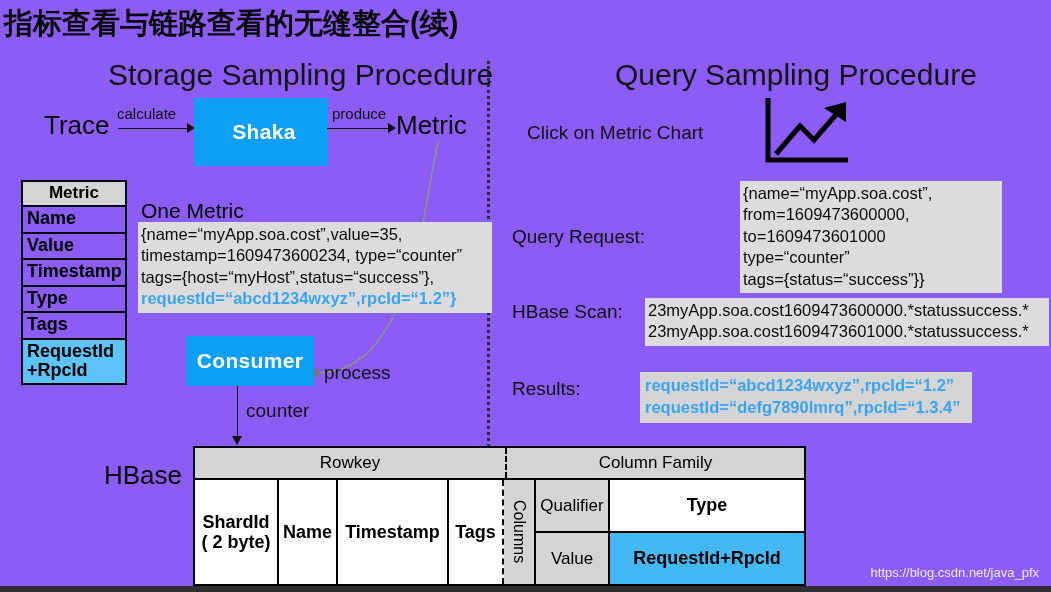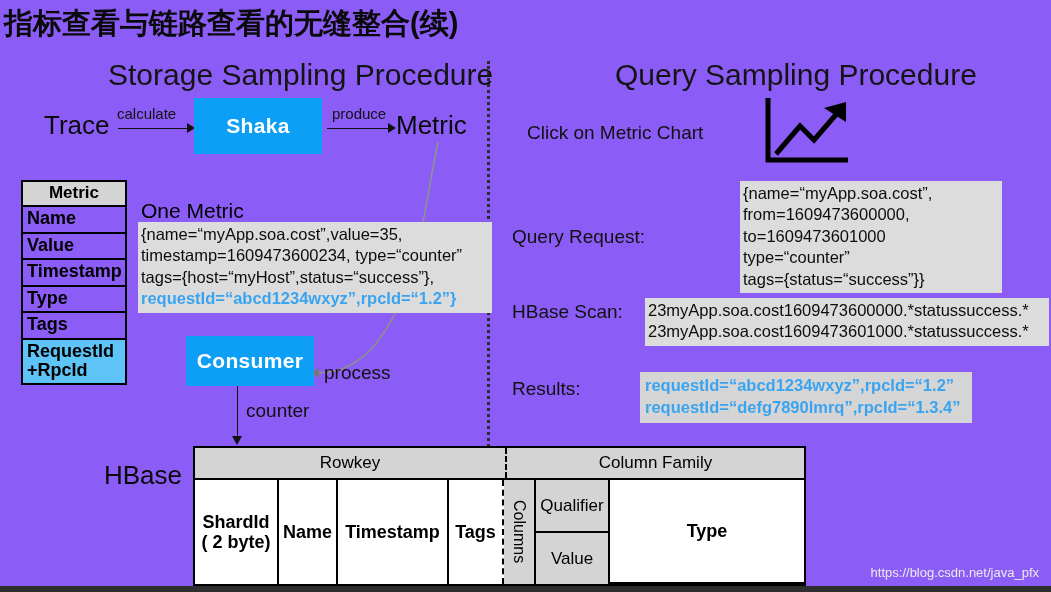--- a/index.html
+++ b/index.html
@@ -281,21 +281,21 @@
   <div class="abs" id="divider"></div>
 
   <div class="abs section-heading" style="left:108px; top:58px;">Storage Sampling Procedure</div>
 
   <div class="abs big-label" style="left:44px; top:110px;">Trace</div>
 
   <div class="abs small-label" style="left:117px; top:105px;">calculate</div>
   <div class="abs arrow-line-h" style="left:118px; top:128px; width:70px;"></div>
   <div class="abs arrow-head-r" style="left:187px; top:123px;"></div>
 
-  <div class="abs blue-box" style="left:194px; top:98px; width:128px; height:56px;">Shaka</div>
+  <div class="abs blue-box" style="left:194px; top:98px; width:128px; height:68px;padding-left:6px;">Shaka</div>
 
   <div class="abs small-label" style="left:332px; top:105px;">produce</div>
   <div class="abs arrow-line-h" style="left:327px; top:128px; width:62px;"></div>
   <div class="abs arrow-head-r" style="left:388px; top:123px;"></div>
 
   <div class="abs big-label" style="left:396px; top:110px;">Metric</div>
 
   <svg class="abs" style="left:300px; top:140px; width:160px; height:240px;">
     <path d="M 138 2 C 120 90, 118 150, 75 205 C 55 228, 35 233, 18 233" stroke="#909090" stroke-width="1.6" fill="none"></path>
   </svg>
@@ -371,20 +371,21 @@
       <div id="cf-section">
         <div id="columns-cell">
           <span>Columns</span>
         </div>
         <div id="qv-col">
           <div class="qv top">Qualifier</div>
           <div class="qv">Value</div>
         </div>
         <div id="tv-col">
           <div class="tv top">Type</div>
+          <div class="tv bottom">RequestId+RpcId</div>
         </div>
       </div>
     </div>
   </div>
 
   <div class="abs" id="watermark">https://blog.csdn.net/java_pfx</div>
   <div class="abs" id="bottom-bar"></div>
 
 </div>
 

